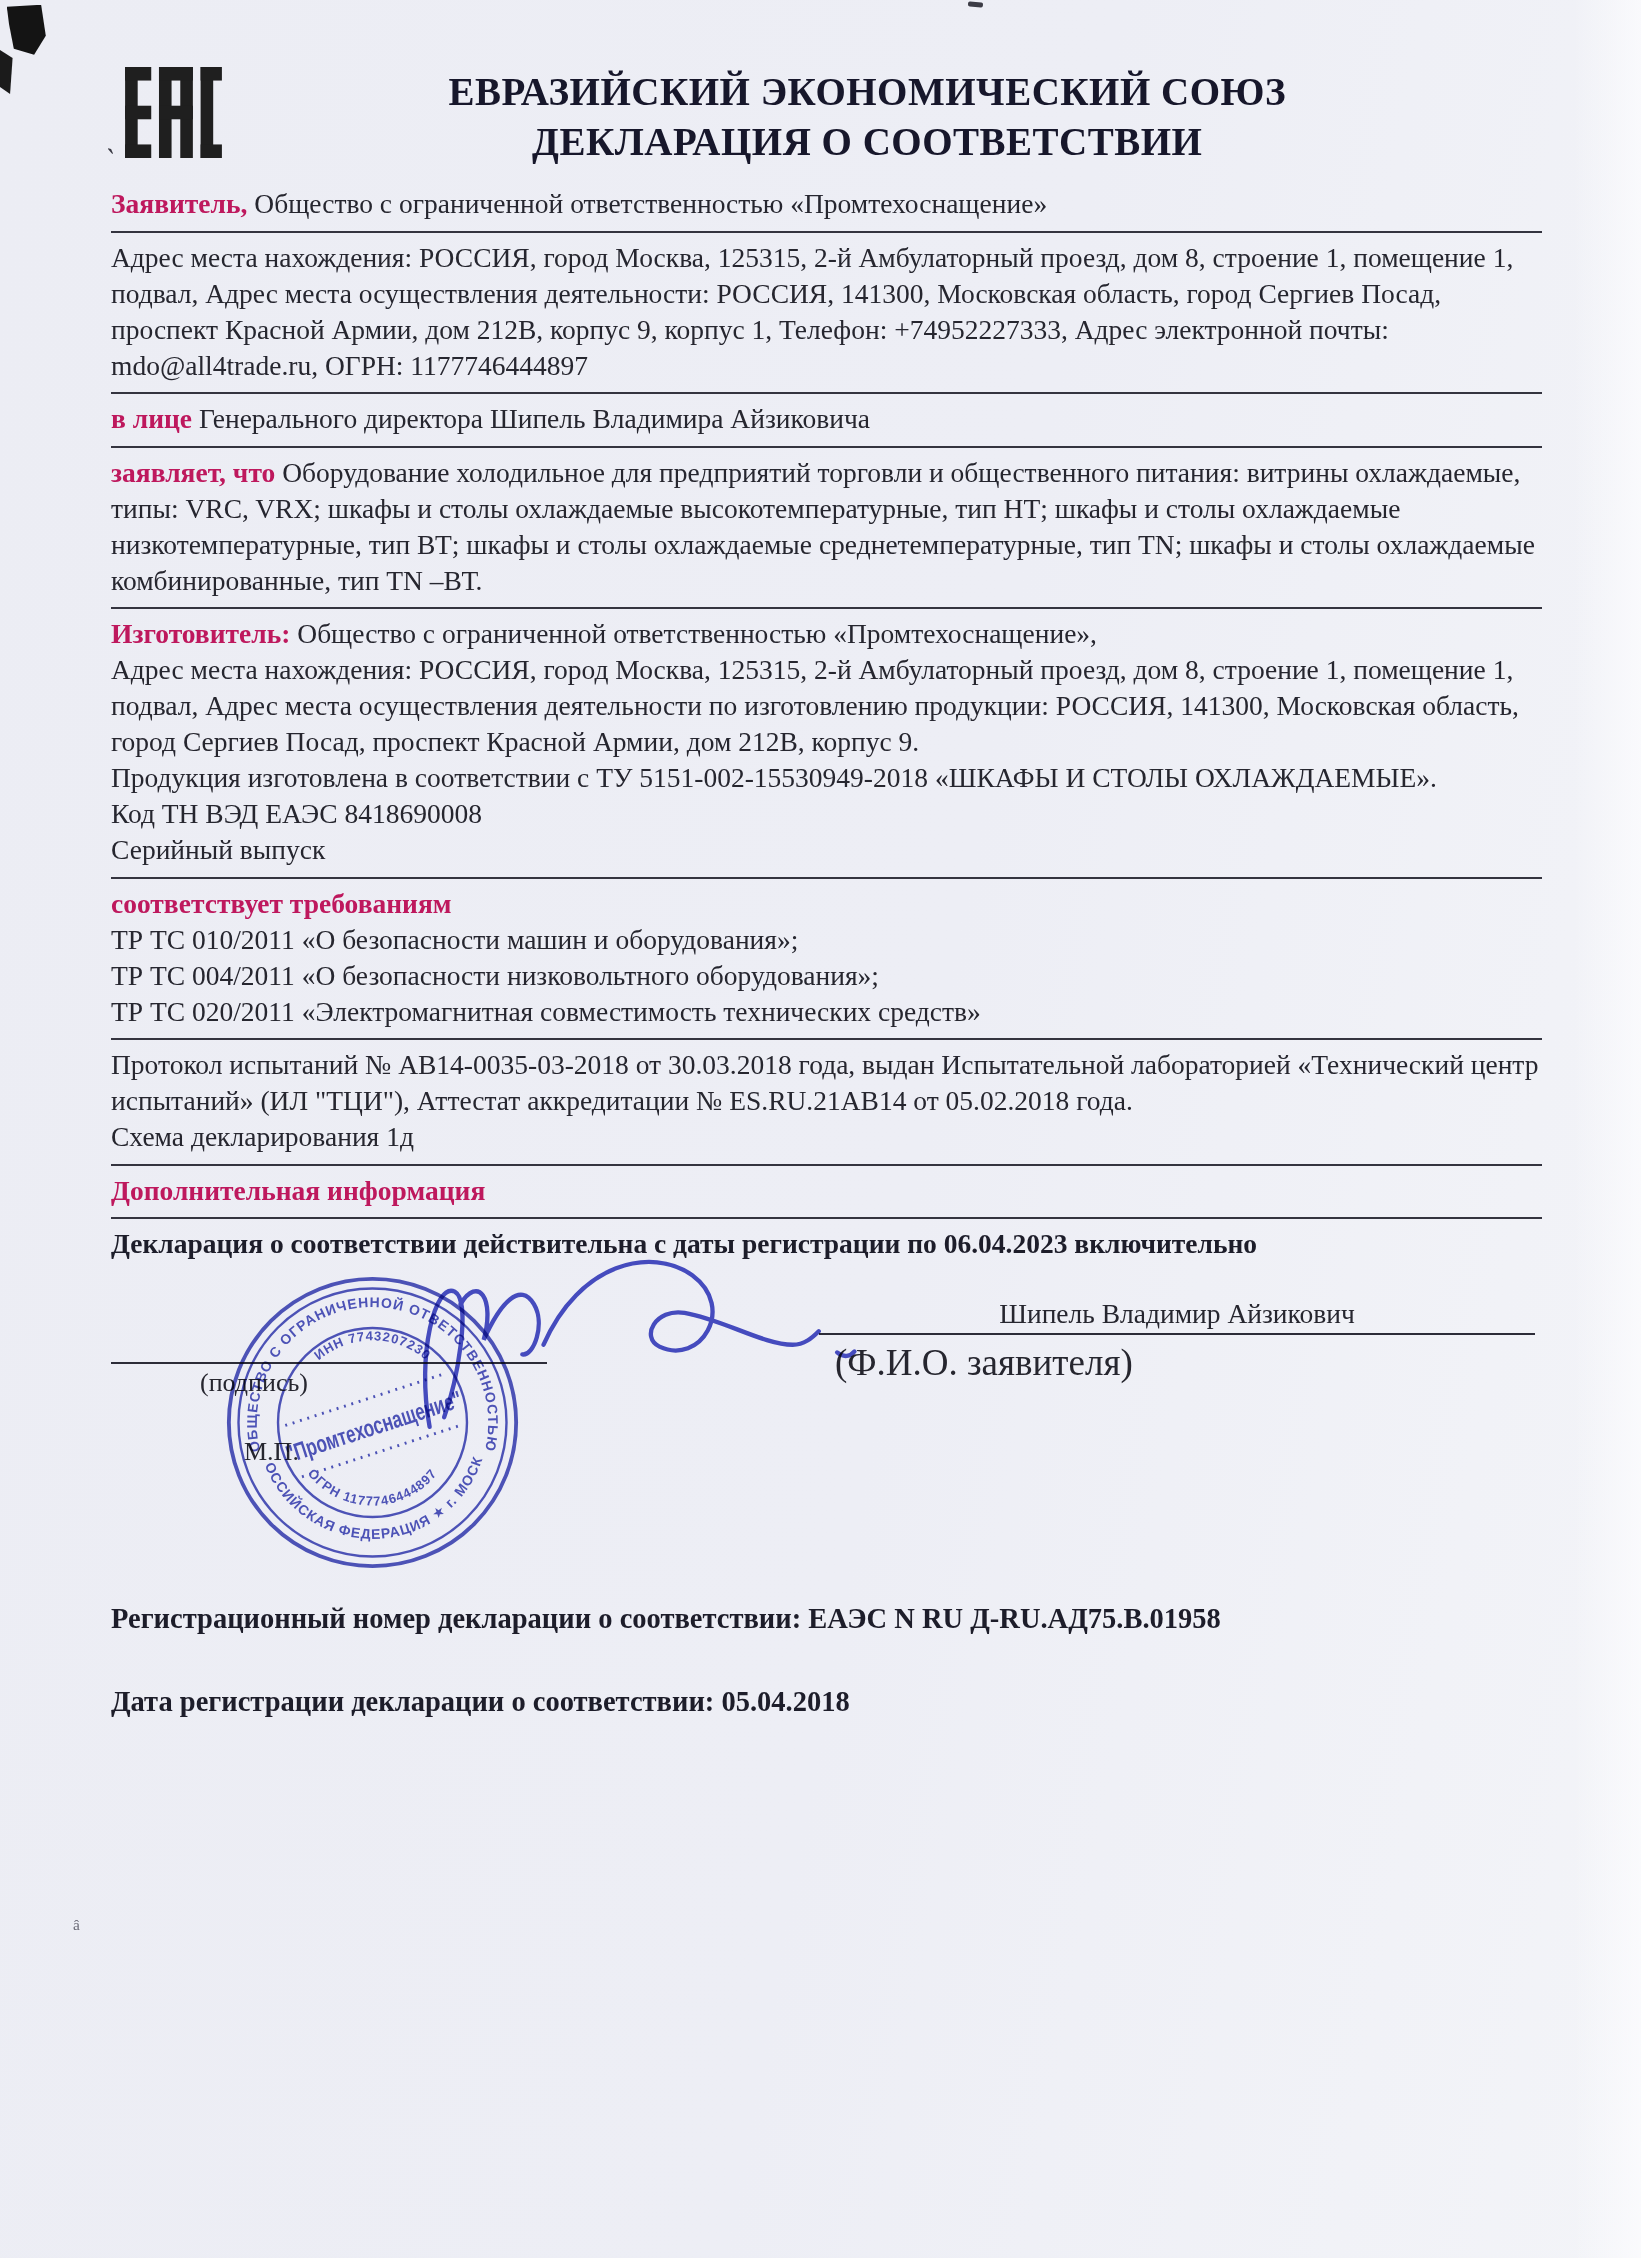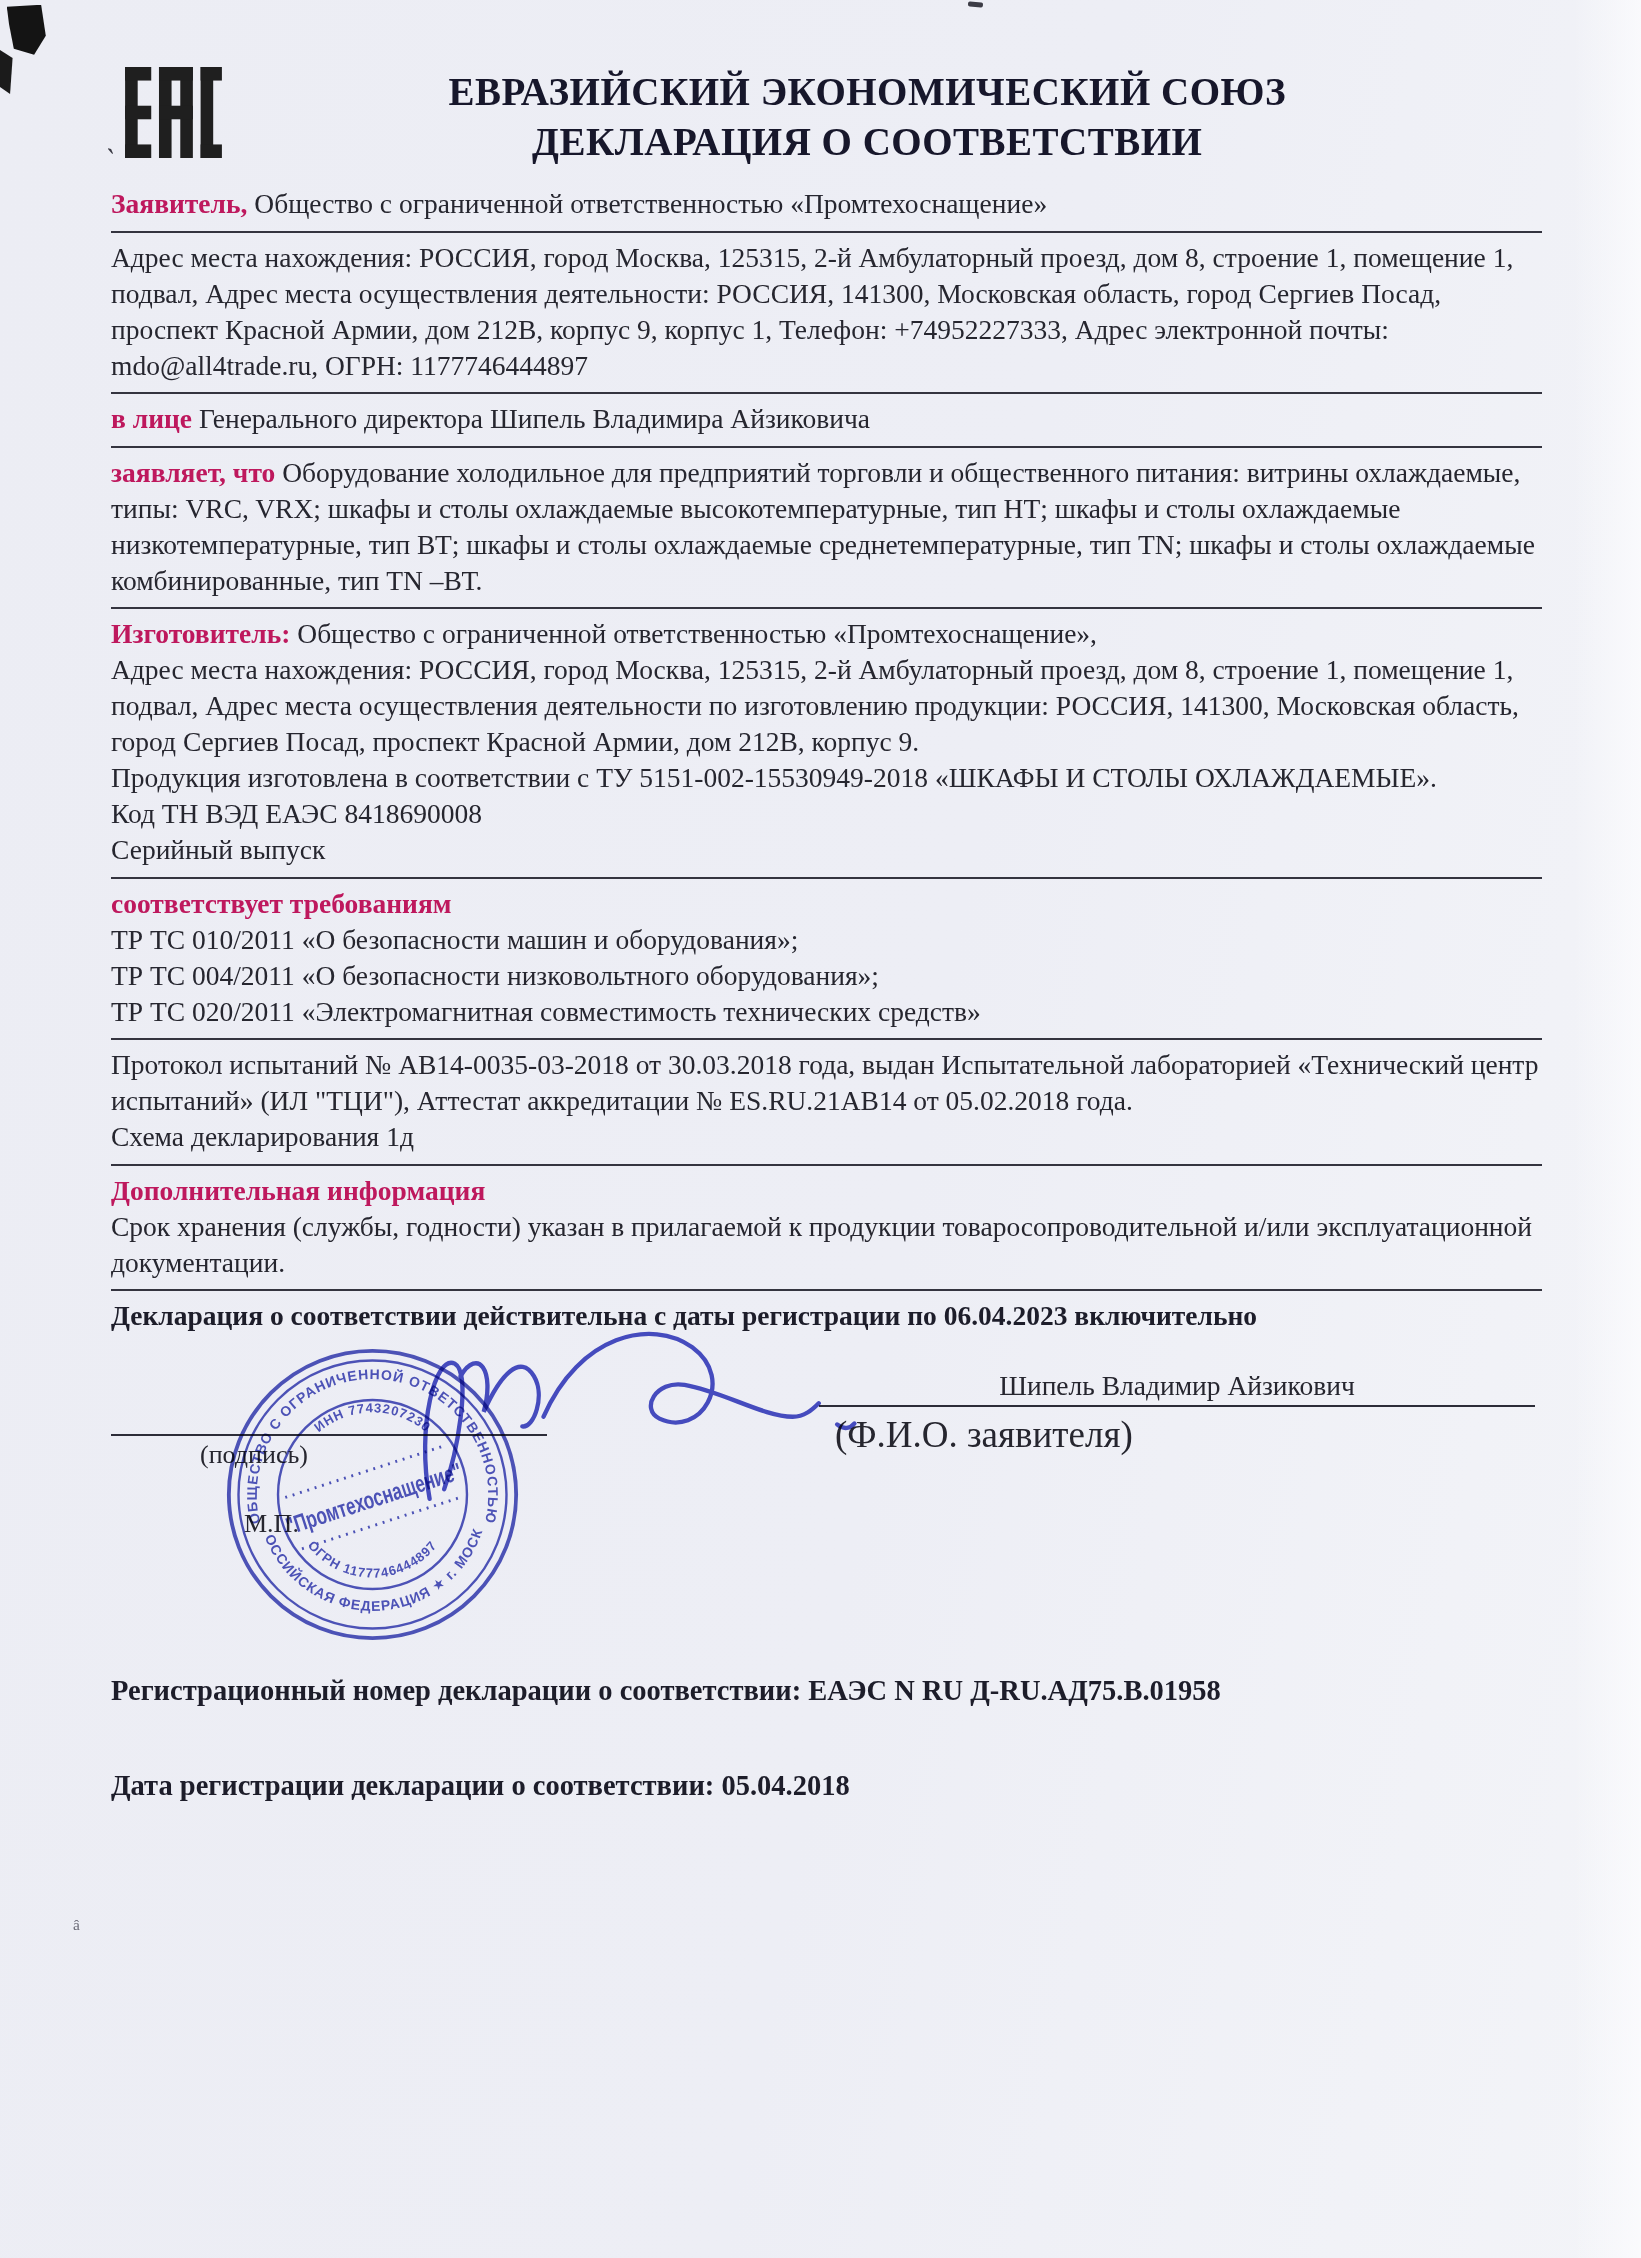--- a/index.html
+++ b/index.html
@@ -39,21 +39,21 @@
   .sign-caption{position:absolute;left:89px;top:91px;width:253px;text-align:left;font-size:26px;}
   .mp{position:absolute;left:133px;top:160px;font-size:26px;}
   .fio-wrap{position:absolute;left:708px;top:21px;width:716px;text-align:center;
     font-size:27.5px;border-bottom:2.4px solid #2c2c38;padding-bottom:3.9px;}
   .fio-caption{position:absolute;left:724px;top:64px;width:716px;text-align:left;font-size:37px;}
   .stamp{position:absolute;left:114px;top:-1.9px;opacity:.88;mix-blend-mode:multiply;}
   .stamp text{font-family:"Liberation Sans","DejaVu Sans",sans-serif;font-weight:bold;}
   .autograph{position:absolute;left:0;top:-29px;overflow:visible;mix-blend-mode:multiply;}
 
   .reg-line{margin:3.9px 0 0;font-size:28.5px;font-weight:bold;color:#1d1d2a;line-height:39px;}
-  .reg-date{margin-top:56px;}
+  .reg-date{margin-top:44px;}
 </style>
 </head>
 <body>
 
 <div class="edge-light"></div>
 <div class="blot1"></div>
 <div class="blot2"></div>
 <div class="tick1">`</div>
 <div class="tick2"></div>
 <div class="tick3">â</div>
@@ -113,21 +113,20 @@
     <p>ТР ТС 020/2011 «Электромагнитная совместимость технических средств»</p>
   </div>
 
   <div class="sec">
     <p class="gap-top">Протокол испытаний № АВ14-0035-03-2018 от 30.03.2018 года, выдан Испытательной лабораторией «Технический центр испытаний» (ИЛ "ТЦИ"), Аттестат аккредитации № ES.RU.21АВ14 от 05.02.2018 года.</p>
     <p>Схема декларирования 1д</p>
   </div>
 
   <div class="sec">
     <p><b>Дополнительная информация</b></p>
-    <p class="gap-top">Срок хранения (службы, годности) указан в прилагаемой к продукции товаросопроводительной и/или эксплуатационной документации.</p>
   </div>
 
   <div class="sec nb validity">
     <p>Декларация о соответствии действительна с даты регистрации по 06.04.2023 включительно</p>
   </div>
 
   <div class="sign-zone">
     <div class="line-left"></div>
     <div class="sign-caption">(подпись)</div>
     <div class="mp">М.П.</div>

